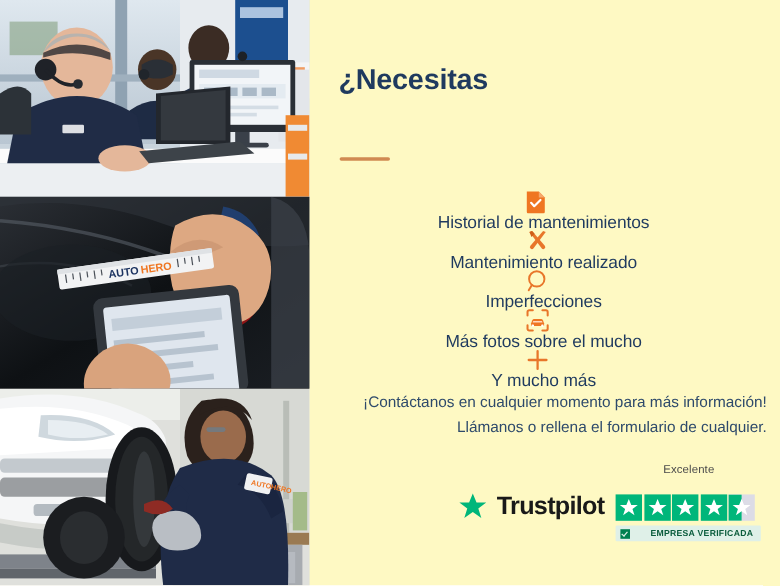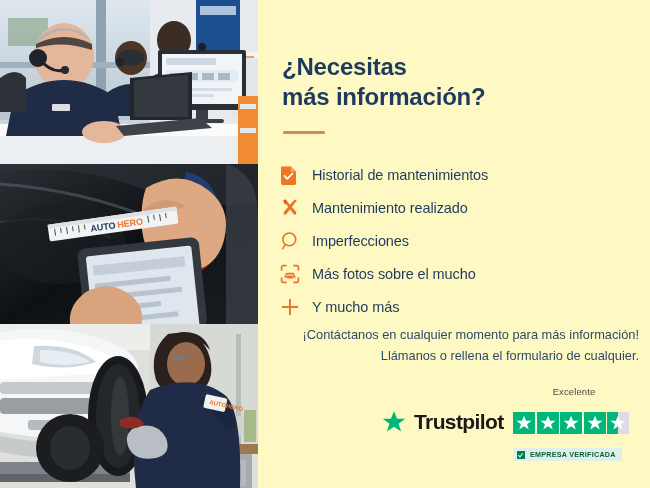--- a/index.html
+++ b/index.html
@@ -76,20 +76,21 @@
   .features {
     position: absolute;
     left: 20px;
     top: 158px;
     width: 350px;
   }
   .feature {
     display: flex;
     align-items: center;
     height: 33px;
+    flex-direction: column;
   }
   .feature-icon {
     width: 34px;
     min-width: 34px;
     height: 24px;
     display: flex;
     align-items: center;
     justify-content: flex-start;
     padding-left: 2px;
     box-sizing: border-box;
@@ -172,24 +173,24 @@
   }
   .tp-star-box svg {
     position: absolute;
     left: 50%;
     top: 50%;
     transform: translate(-50%, -50%);
     width: 16px;
     height: 16px;
   }
   .tp-verified {
-    margin-top: 14px;
+    margin-top: 4px;
     display: inline-flex;
     align-items: center;
-    gap: 5px;
+    gap: 17px;
     background: #dff0e8;
     padding: 2px 6px 2px 4px;
     border-radius: 1px;
   }
   .tp-verified-check {
     width: 8px;
     height: 8px;
     background: #00804f;
     display: inline-block;
     position: relative;
@@ -395,21 +396,20 @@
         <path d="M120 96 q16 -8 24 4 q-10 8 -24 2z" fill="#8e2b24"></path>
       </svg>
     </div>
 
   </div>
 
   <div class="panel">
 
     <div class="heading">
       <span>¿Necesitas</span>
-      <span class="l2">más información?</span>
     </div>
 
     <div class="rule"></div>
 
     <div class="features">
 
       <div class="feature">
         <span class="feature-icon">
           <svg width="17" height="20" viewBox="0 0 17 20">
             <path d="M1 1.6 h10 l5 5 v12 a1.4 1.4 0 0 1 -1.4 1.4 h-12.2 a1.4 1.4 0 0 1 -1.4 -1.4 z" fill="#ef7622"></path>

